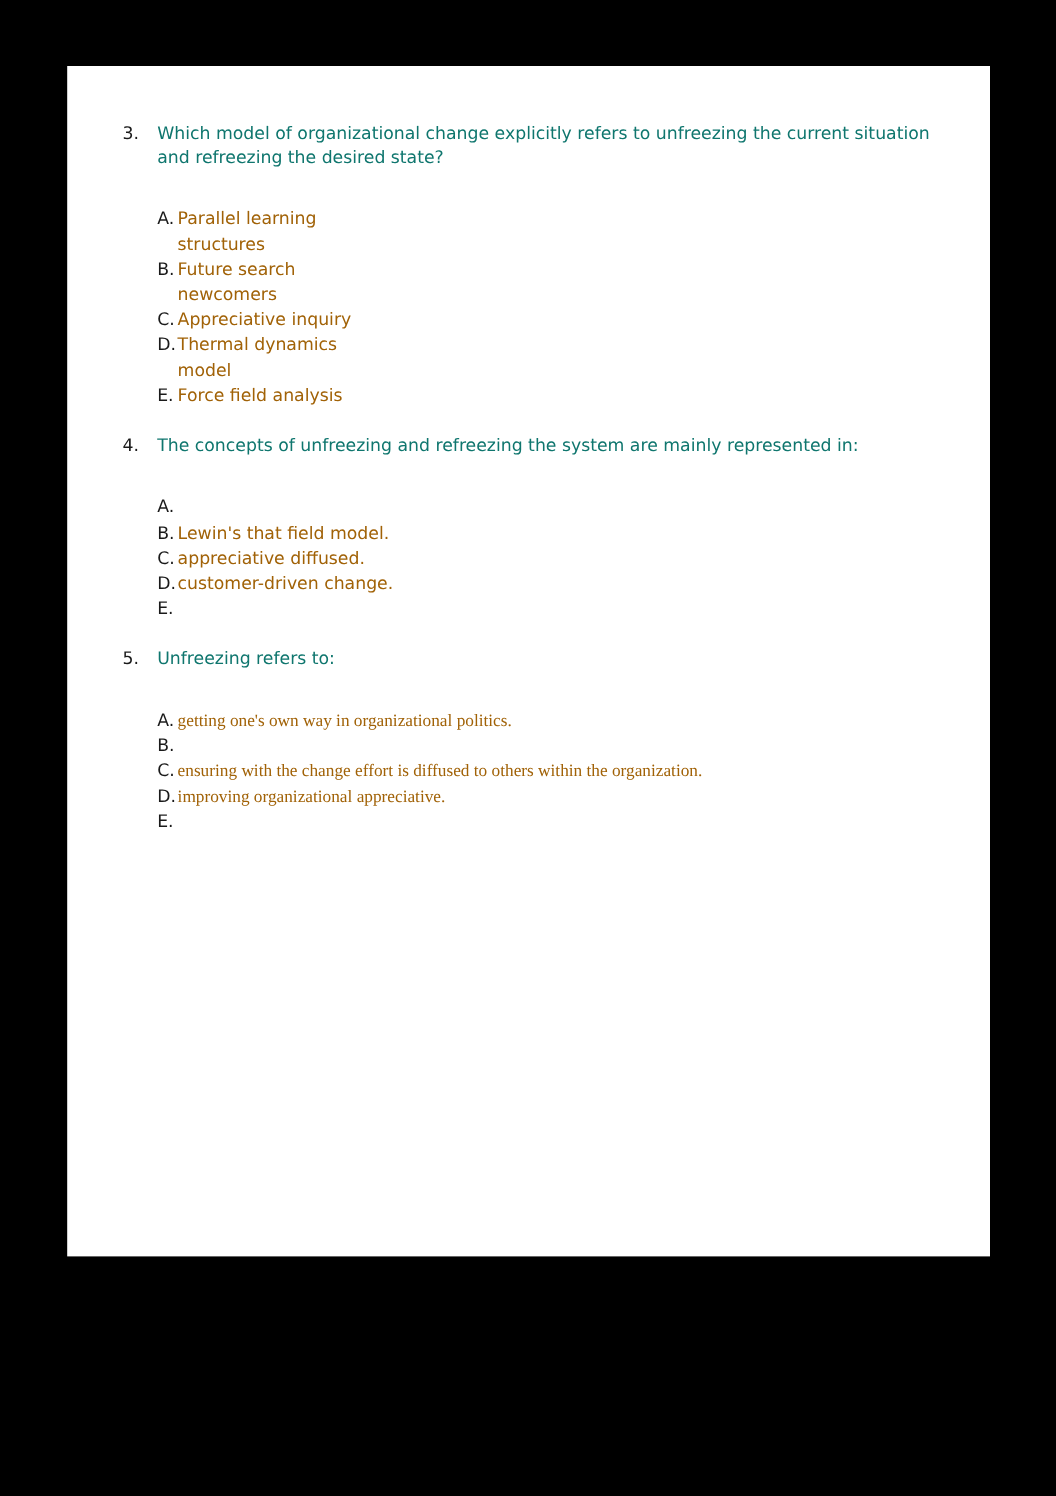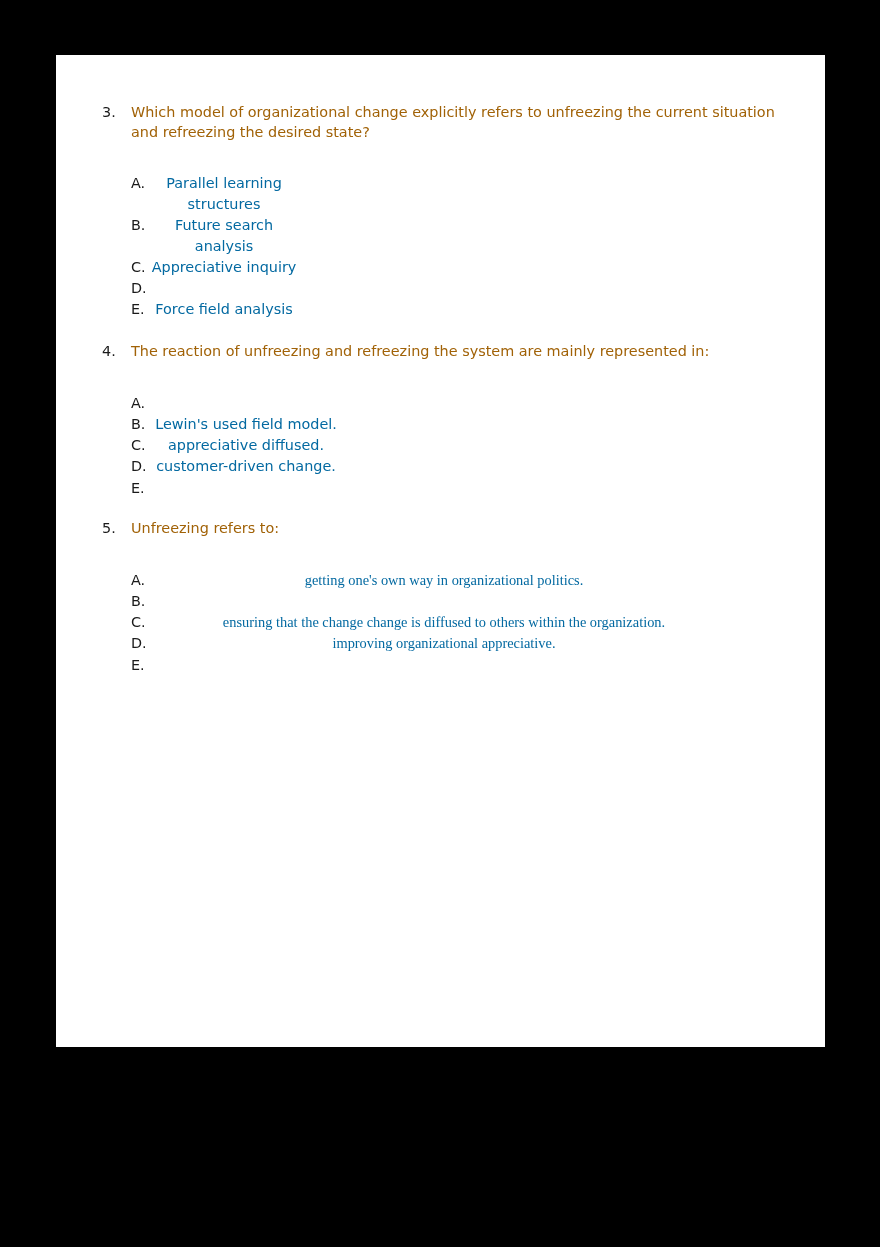--- a/index.html
+++ b/index.html
@@ -44,21 +44,21 @@
     color: #1a1a1a;
   }
   .q-number {
     flex: 0 0 auto;
     width: 29px;
     text-align: left;
     color: #1a1a1a;
   }
   .q-text {
     flex: 1 1 auto;
-    color: #a16207;
+    color: #0f766e;
   }
 
   
   .options {
     margin: 31px 0 0 0;
     padding: 0;
     list-style: none;
   }
   .option-row {
     display: flex;
@@ -70,23 +70,22 @@
     padding-left: 29px;
   }
   .opt-letter {
     flex: 0 0 auto;
     width: 17px;
     text-align: left;
     color: #1a1a1a;
   }
   .opt-text {
     flex: 1 1 auto;
-    color: #0369a1;
+    color: #a16207;
     max-width: 590px;
-    text-align: center;
   }
 
   
   .options.narrow .opt-text { max-width: 152px; }
   .options.narrow-b .opt-text { max-width: 196px; }
   .options.wide .opt-text { max-width: 592px; font-family: Liberation Serif, serif; }
 
   .q3-block { margin-bottom: 22px; }
   .q4-block { margin-bottom: 21px; }
   .q5-block { margin-bottom: 0; }
@@ -102,48 +101,49 @@
         <span class="q-number">3.</span>
         <span class="q-text">Which model of organizational change explicitly refers to unfreezing the current situation and refreezing the desired state?</span>
       </div>
       <ul class="options narrow">
         <li class="option-row">
           <span class="opt-letter">A.</span>
           <span class="opt-text">Parallel learning structures</span>
         </li>
         <li class="option-row">
           <span class="opt-letter">B.</span>
-          <span class="opt-text">Future search analysis</span>
+          <span class="opt-text">Future search newcomers</span>
         </li>
         <li class="option-row">
           <span class="opt-letter">C.</span>
           <span class="opt-text">Appreciative inquiry</span>
         </li>
         <li class="option-row">
           <span class="opt-letter">D.</span>
+          <span class="opt-text">Thermal dynamics model</span>
         </li>
         <li class="option-row">
           <span class="opt-letter">E.</span>
           <span class="opt-text">Force field analysis</span>
         </li>
       </ul>
     </div>
 
     <div class="question-block q4-block">
       <div class="question-stem">
         <span class="q-number">4.</span>
-        <span class="q-text">The reaction of unfreezing and refreezing the system are mainly represented in:</span>
+        <span class="q-text">The concepts of unfreezing and refreezing the system are mainly represented in:</span>
       </div>
       <ul class="options narrow-b">
         <li class="option-row">
           <span class="opt-letter">A.</span>
         </li>
         <li class="option-row">
           <span class="opt-letter">B.</span>
-          <span class="opt-text">Lewin's used field model.</span>
+          <span class="opt-text">Lewin's that field model.</span>
         </li>
         <li class="option-row">
           <span class="opt-letter">C.</span>
           <span class="opt-text">appreciative diffused.</span>
         </li>
         <li class="option-row">
           <span class="opt-letter">D.</span>
           <span class="opt-text">customer-driven change.</span>
         </li>
         <li class="option-row">
@@ -160,21 +160,21 @@
       <ul class="options wide">
         <li class="option-row">
           <span class="opt-letter">A.</span>
           <span class="opt-text">getting one's own way in organizational politics.</span>
         </li>
         <li class="option-row">
           <span class="opt-letter">B.</span>
         </li>
         <li class="option-row">
           <span class="opt-letter">C.</span>
-          <span class="opt-text">ensuring that the change change is diffused to others within the organization.</span>
+          <span class="opt-text">ensuring with the change effort is diffused to others within the organization.</span>
         </li>
         <li class="option-row">
           <span class="opt-letter">D.</span>
           <span class="opt-text">improving organizational appreciative.</span>
         </li>
         <li class="option-row">
           <span class="opt-letter">E.</span>
         </li>
       </ul>
     </div>

